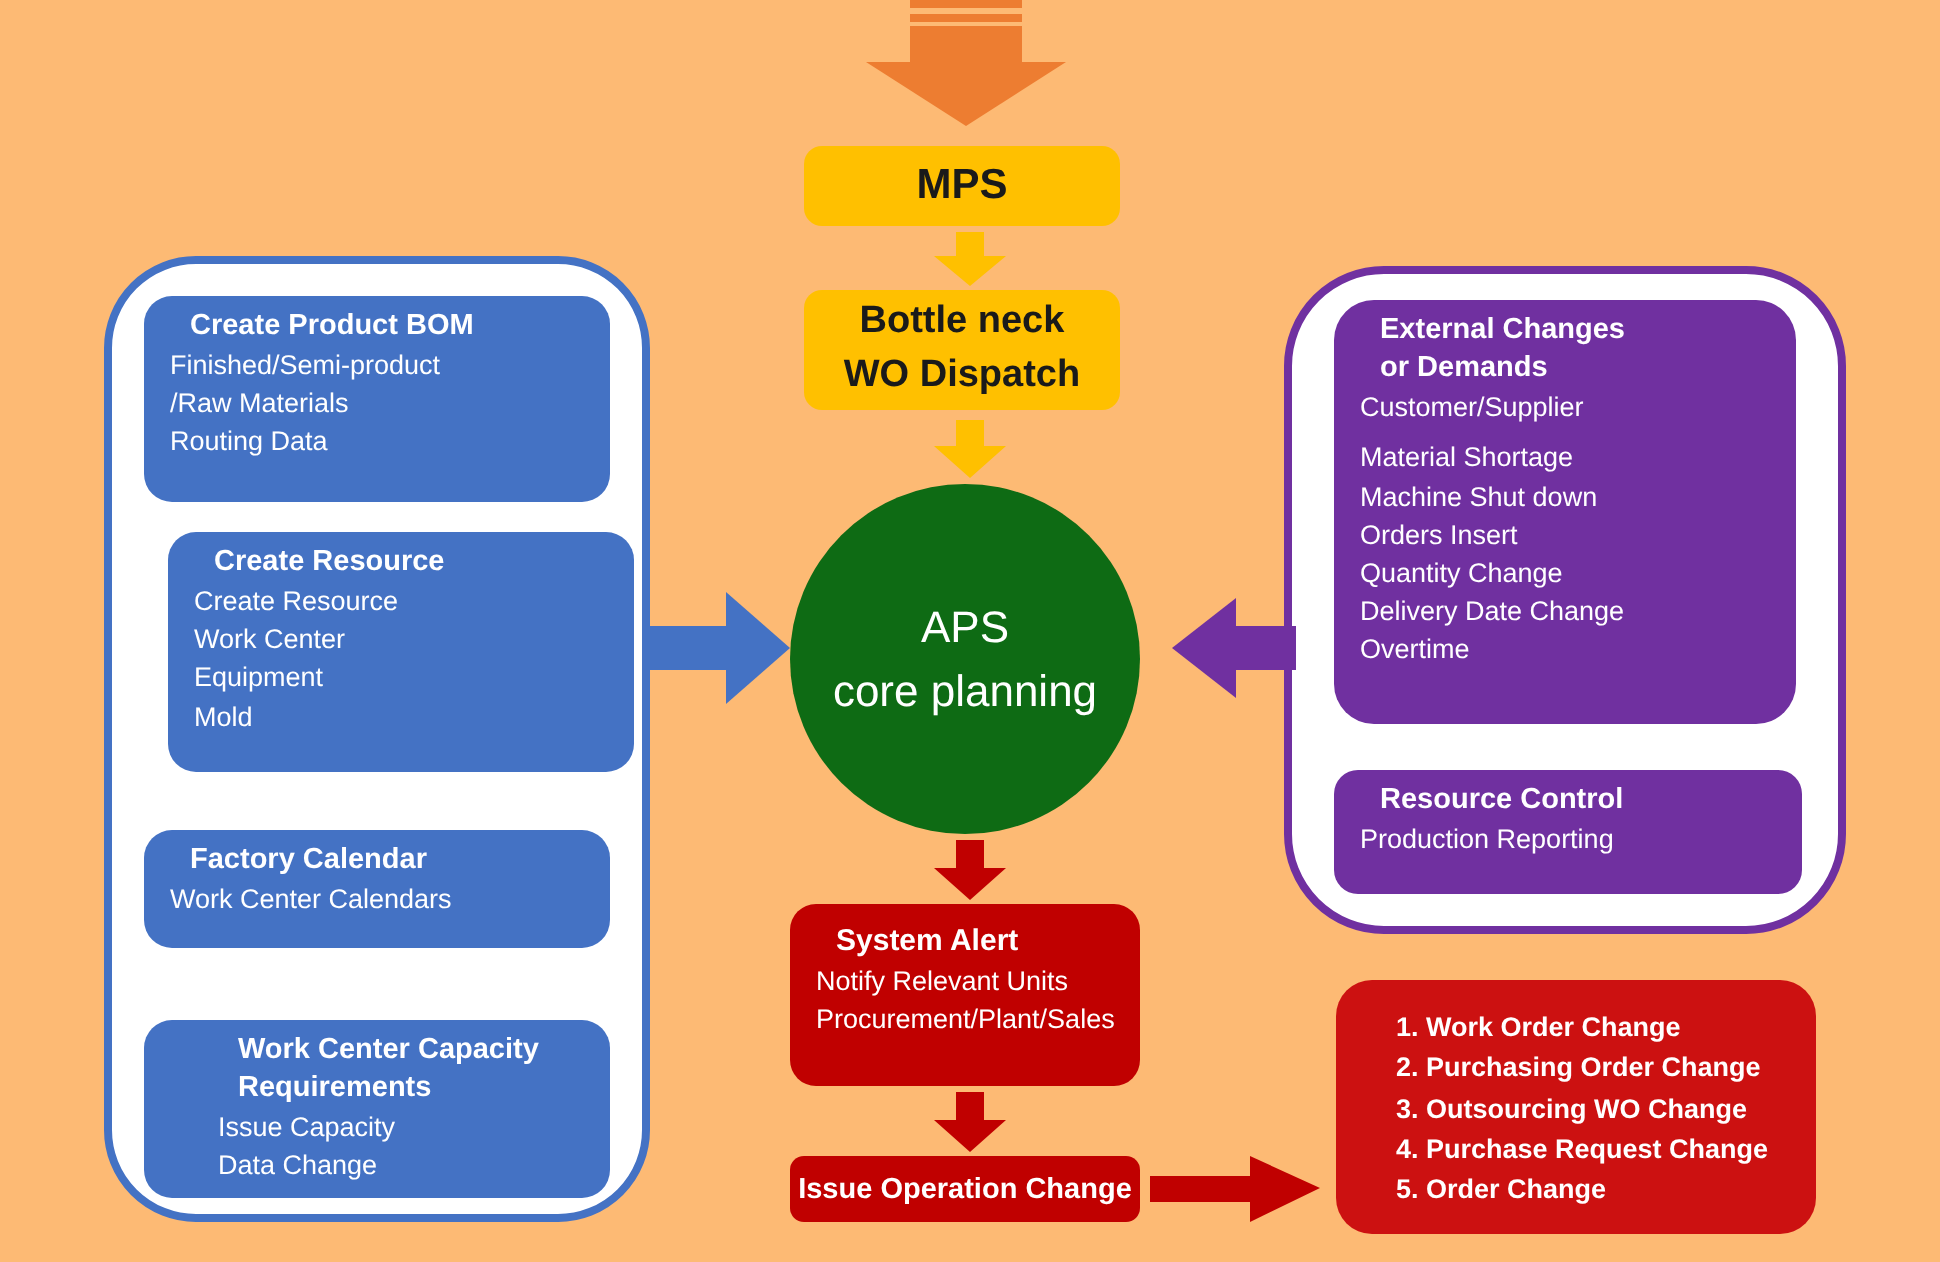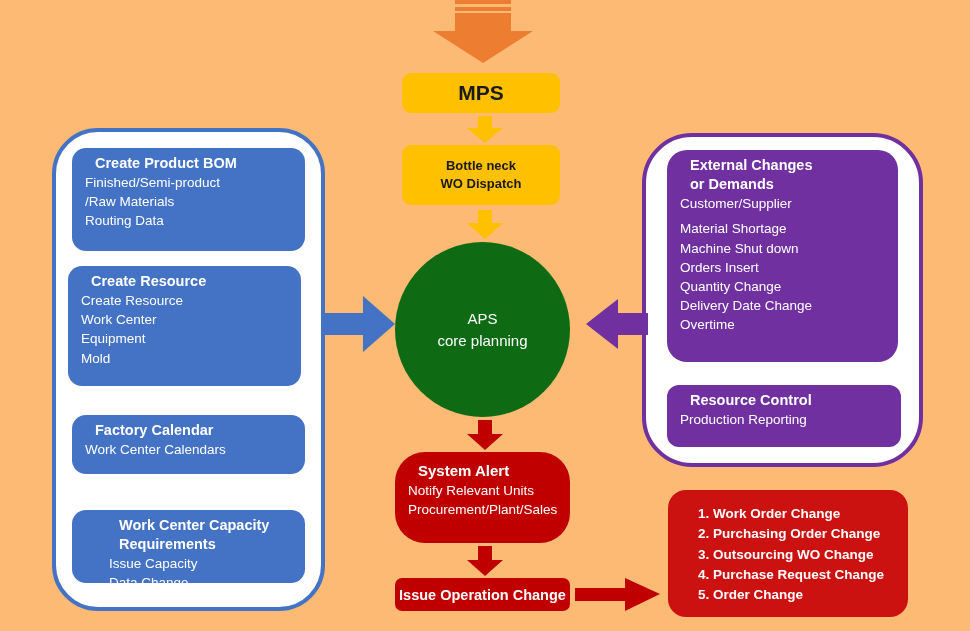--- a/index.html
+++ b/index.html
@@ -11,21 +11,21 @@
   
   .gold-box{
     background:#FFC000;border-radius:9px;color:#1a1a1a;font-weight:bold;
     display:flex;flex-direction:column;align-items:center;justify-content:center;
     text-align:center;
   }
   
   .circle{
     background:#0E6B14;border-radius:50%;color:#fff;
     display:flex;flex-direction:column;align-items:center;justify-content:center;
-    text-align:center;font-size:15px;line-height:1.45;
+    text-align:center;font-size:22px;line-height:1.45;
   }
   
   .panel-outline{background:#fff;border-style:solid;}
   .panel-blue{border:4px solid #4472C4;border-radius:46px;}
   .panel-purple{border:4px solid #7030A0;border-radius:50px;}
   
   .content-box{color:#fff;padding:6px 8px 6px 8px;box-sizing:border-box;}
   .blue-box{background:#4472C4;border-radius:14px;}
   .purple-box{background:#7030A0;border-radius:20px;}
   .red-box{background:#C00000;border-radius:13px;}
@@ -62,21 +62,21 @@
 
   <div class="abs" style="left:467px;top:116px;width:36px;height:27px;">
     <svg width="36" height="27" viewBox="0 0 36 27">
       <g fill="#FFC000">
           <rect x="11" y="0" width="14" height="13"></rect>
           <polygon points="0,12 36,12 18,27"></polygon>
         </g>
     </svg>
   </div>
 
-  <div class="abs gold-box" style="left:402px;top:145px;width:158px;height:60px;font-size:13px;line-height:1.4;">
+  <div class="abs gold-box" style="left:402px;top:145px;width:158px;height:60px;font-size:19px;line-height:1.4;">
     <span>Bottle neck</span>
     <span>WO Dispatch</span>
   </div>
 
   <div class="abs" style="left:467px;top:210px;width:36px;height:29px;">
     <svg width="36" height="29" viewBox="0 0 36 29">
       <g fill="#FFC000">
           <rect x="11" y="0" width="14" height="14"></rect>
           <polygon points="0,13 36,13 18,29"></polygon>
         </g>
@@ -90,34 +90,34 @@
 
   <div class="abs panel-outline panel-blue" style="left:52px;top:128px;width:265px;height:475px;"></div>
 
   <div class="abs content-box blue-box" style="left:72px;top:148px;width:233px;height:103px;">
     <div class="box-title">Create Product BOM</div>
     <div class="box-line">Finished/Semi-product</div>
     <div class="box-line">/Raw Materials</div>
     <div class="box-line">Routing Data</div>
   </div>
 
-  <div class="abs content-box blue-box" style="left:68px;top:266px;width:233px;height:120px;">
+  <div class="abs content-box blue-box" style="left:84px;top:266px;width:233px;height:120px;">
     <div class="box-title">Create Resource</div>
     <div class="box-line">Create Resource</div>
     <div class="box-line">Work Center</div>
     <div class="box-line">Equipment</div>
     <div class="box-line">Mold</div>
   </div>
 
   <div class="abs content-box blue-box" style="left:72px;top:415px;width:233px;height:59px;">
     <div class="box-title">Factory Calendar</div>
     <div class="box-line">Work Center Calendars</div>
   </div>
 
-  <div class="abs content-box blue-box" style="left:72px;top:510px;width:233px;height:73px;padding-left:32px;">
+  <div class="abs content-box blue-box" style="left:72px;top:510px;width:233px;height:89px;padding-left:32px;">
     <div class="box-title">Work Center Capacity</div>
     <div class="box-title">Requirements</div>
     <div class="box-line">Issue Capacity</div>
     <div class="box-line">Data Change</div>
   </div>
 
   <div class="abs" style="left:323px;top:292px;width:72px;height:64px;">
     <svg width="72" height="64" viewBox="0 0 72 64">
       <g fill="#4472C4">
           <rect x="0" y="21" width="42" height="22"></rect>
@@ -156,21 +156,21 @@
 
   <div class="abs" style="left:467px;top:420px;width:36px;height:30px;">
     <svg width="36" height="30" viewBox="0 0 36 30">
       <g fill="#C00000">
           <rect x="11" y="0" width="14" height="15"></rect>
           <polygon points="0,14 36,14 18,30"></polygon>
         </g>
     </svg>
   </div>
 
-  <div class="abs content-box red-box" style="left:395px;top:452px;width:175px;height:91px;padding-top:9px;border-radius:30px;">
+  <div class="abs content-box red-box" style="left:395px;top:452px;width:175px;height:91px;padding-top:9px;">
     <div class="box-title" style="font-size:15px;">System Alert</div>
     <div class="box-line">Notify Relevant Units</div>
     <div class="box-line">Procurement/Plant/Sales</div>
   </div>
 
   <div class="abs" style="left:467px;top:546px;width:36px;height:30px;">
     <svg width="36" height="30" viewBox="0 0 36 30">
       <g fill="#C00000">
           <rect x="11" y="0" width="14" height="15"></rect>
           <polygon points="0,14 36,14 18,30"></polygon>

